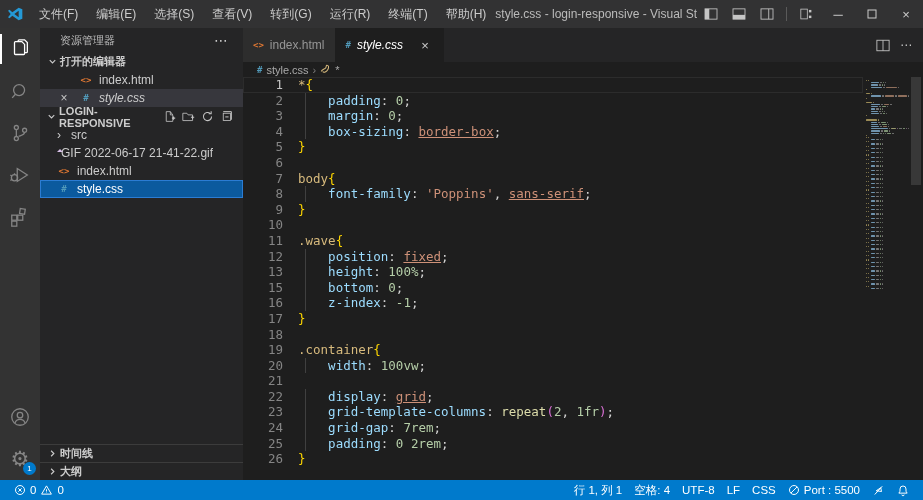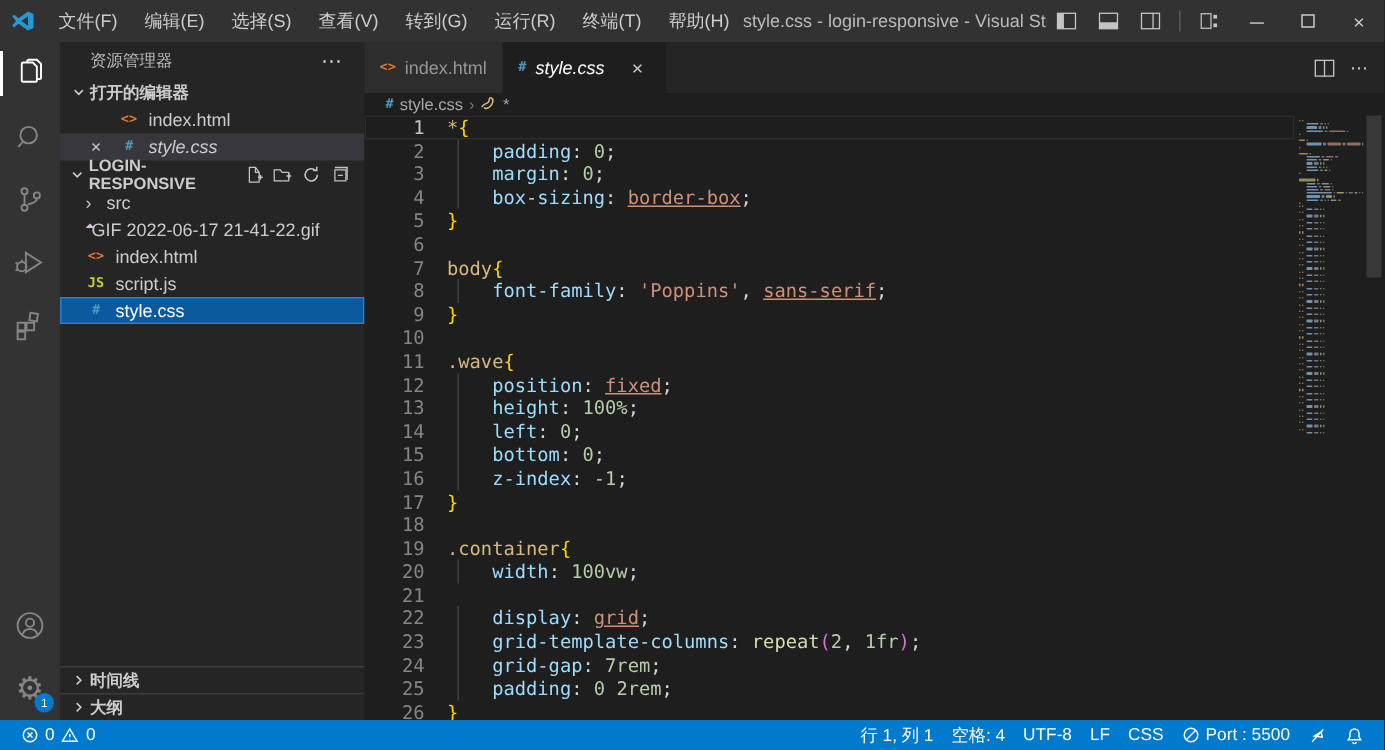--- a/index.html
+++ b/index.html
@@ -280,24 +280,20 @@
             <span class="lbl">src</span>
           </div>
           <div class="row tree-row">
             <span class="row-img"><span class="icon-img"></span></span>
             <span class="lbl">GIF 2022-06-17 21-41-22.gif</span>
           </div>
           <div class="row tree-row">
             <span class="ficon icon-html">&lt;&gt;</span>
             <span class="lbl">index.html</span>
           </div>
-          <div class="row tree-row">
-            <span class="ficon icon-js">JS</span>
-            <span class="lbl">script.js</span>
-          </div>
           <div class="row tree-row selected">
             <span class="ficon icon-css">#</span>
             <span class="lbl">style.css</span>
           </div>
         </div>
 
       <div class="sb-spacer"></div>
       <div class="panel-head">
         <span class="chev">
             <svg width="11" height="11" viewBox="0 0 16 16">
@@ -361,21 +357,20 @@
             <div class="code-line"><span class="ln">4</span><span class="ltext indented"><span class="t-ws">    </span><span class="t-prop">box-sizing</span><span class="t-pu">: </span><span class="t-val">border-box</span><span class="t-pu">;</span></span></div>
             <div class="code-line"><span class="ln">5</span><span class="ltext"><span class="t-b1">}</span></span></div>
             <div class="code-line"><span class="ln">6</span><span class="ltext"></span></div>
             <div class="code-line"><span class="ln">7</span><span class="ltext"><span class="t-sel">body</span><span class="t-b1">{</span></span></div>
             <div class="code-line"><span class="ln">8</span><span class="ltext indented"><span class="t-ws">    </span><span class="t-prop">font-family</span><span class="t-pu">: </span><span class="t-str">'Poppins'</span><span class="t-pu">, </span><span class="t-val">sans-serif</span><span class="t-pu">;</span></span></div>
             <div class="code-line"><span class="ln">9</span><span class="ltext"><span class="t-b1">}</span></span></div>
             <div class="code-line"><span class="ln">10</span><span class="ltext"></span></div>
             <div class="code-line"><span class="ln">11</span><span class="ltext"><span class="t-sel">.wave</span><span class="t-b1">{</span></span></div>
             <div class="code-line"><span class="ln">12</span><span class="ltext indented"><span class="t-ws">    </span><span class="t-prop">position</span><span class="t-pu">: </span><span class="t-val">fixed</span><span class="t-pu">;</span></span></div>
             <div class="code-line"><span class="ln">13</span><span class="ltext indented"><span class="t-ws">    </span><span class="t-prop">height</span><span class="t-pu">: </span><span class="t-num">100%</span><span class="t-pu">;</span></span></div>
-            <div class="code-line"><span class="ln">14</span><span class="ltext indented"><span class="t-ws">    </span><span class="t-prop">left</span><span class="t-pu">: </span><span class="t-num">0</span><span class="t-pu">;</span></span></div>
             <div class="code-line"><span class="ln">15</span><span class="ltext indented"><span class="t-ws">    </span><span class="t-prop">bottom</span><span class="t-pu">: </span><span class="t-num">0</span><span class="t-pu">;</span></span></div>
             <div class="code-line"><span class="ln">16</span><span class="ltext indented"><span class="t-ws">    </span><span class="t-prop">z-index</span><span class="t-pu">: </span><span class="t-num">-1</span><span class="t-pu">;</span></span></div>
             <div class="code-line"><span class="ln">17</span><span class="ltext"><span class="t-b1">}</span></span></div>
             <div class="code-line"><span class="ln">18</span><span class="ltext"></span></div>
             <div class="code-line"><span class="ln">19</span><span class="ltext"><span class="t-sel">.container</span><span class="t-b1">{</span></span></div>
             <div class="code-line"><span class="ln">20</span><span class="ltext indented"><span class="t-ws">    </span><span class="t-prop">width</span><span class="t-pu">: </span><span class="t-num">100vw</span><span class="t-pu">;</span></span></div>
             <div class="code-line"><span class="ln">21</span></div>
             <div class="code-line"><span class="ln">22</span><span class="ltext indented"><span class="t-ws">    </span><span class="t-prop">display</span><span class="t-pu">: </span><span class="t-val">grid</span><span class="t-pu">;</span></span></div>
             <div class="code-line"><span class="ln">23</span><span class="ltext indented"><span class="t-ws">    </span><span class="t-prop">grid-template-columns</span><span class="t-pu">: </span><span class="t-fn">repeat</span><span class="t-b2">(</span><span class="t-num">2</span><span class="t-pu">, </span><span class="t-num">1fr</span><span class="t-b2">)</span><span class="t-pu">;</span></span></div>
             <div class="code-line"><span class="ln">24</span><span class="ltext indented"><span class="t-ws">    </span><span class="t-prop">grid-gap</span><span class="t-pu">: </span><span class="t-num">7rem</span><span class="t-pu">;</span></span></div>

